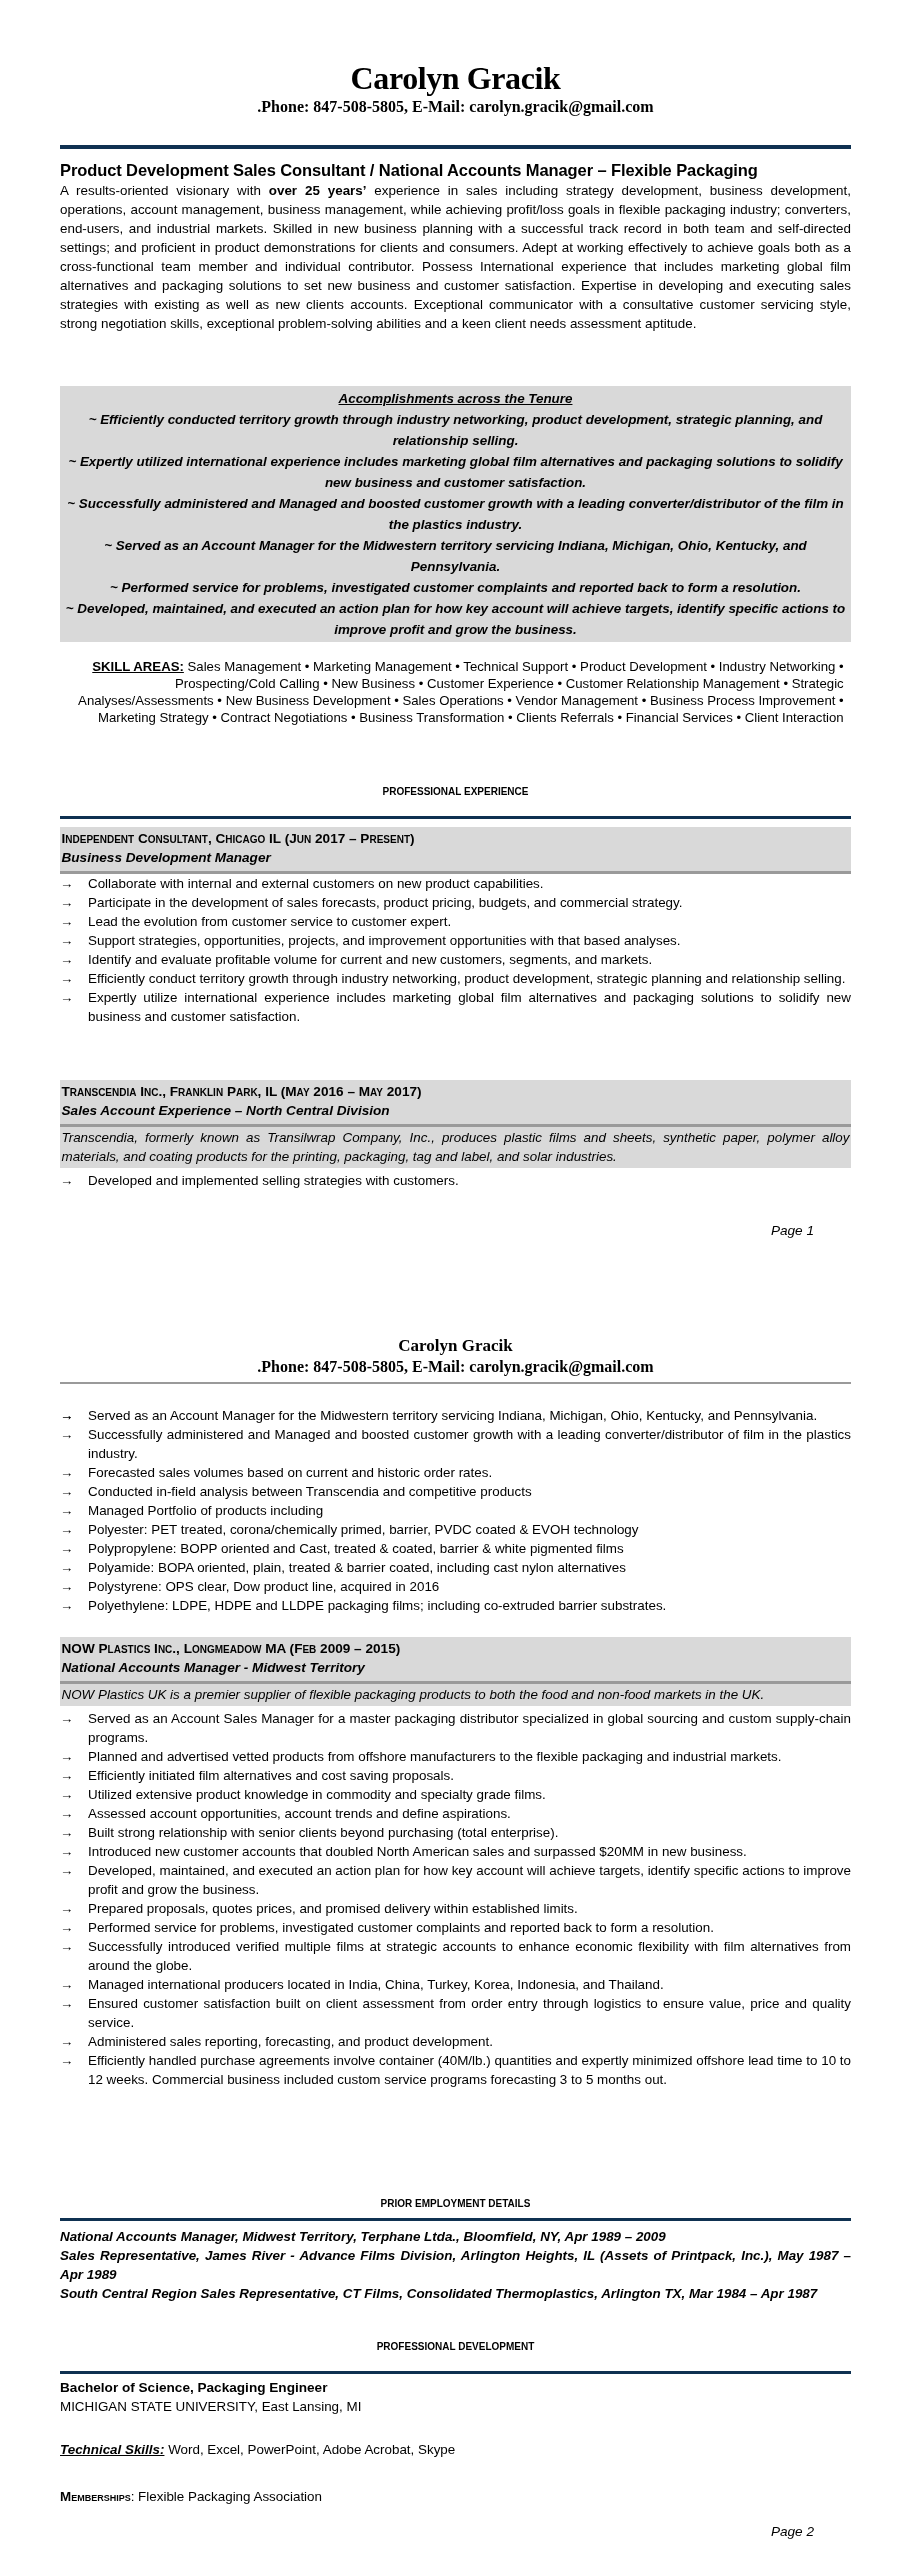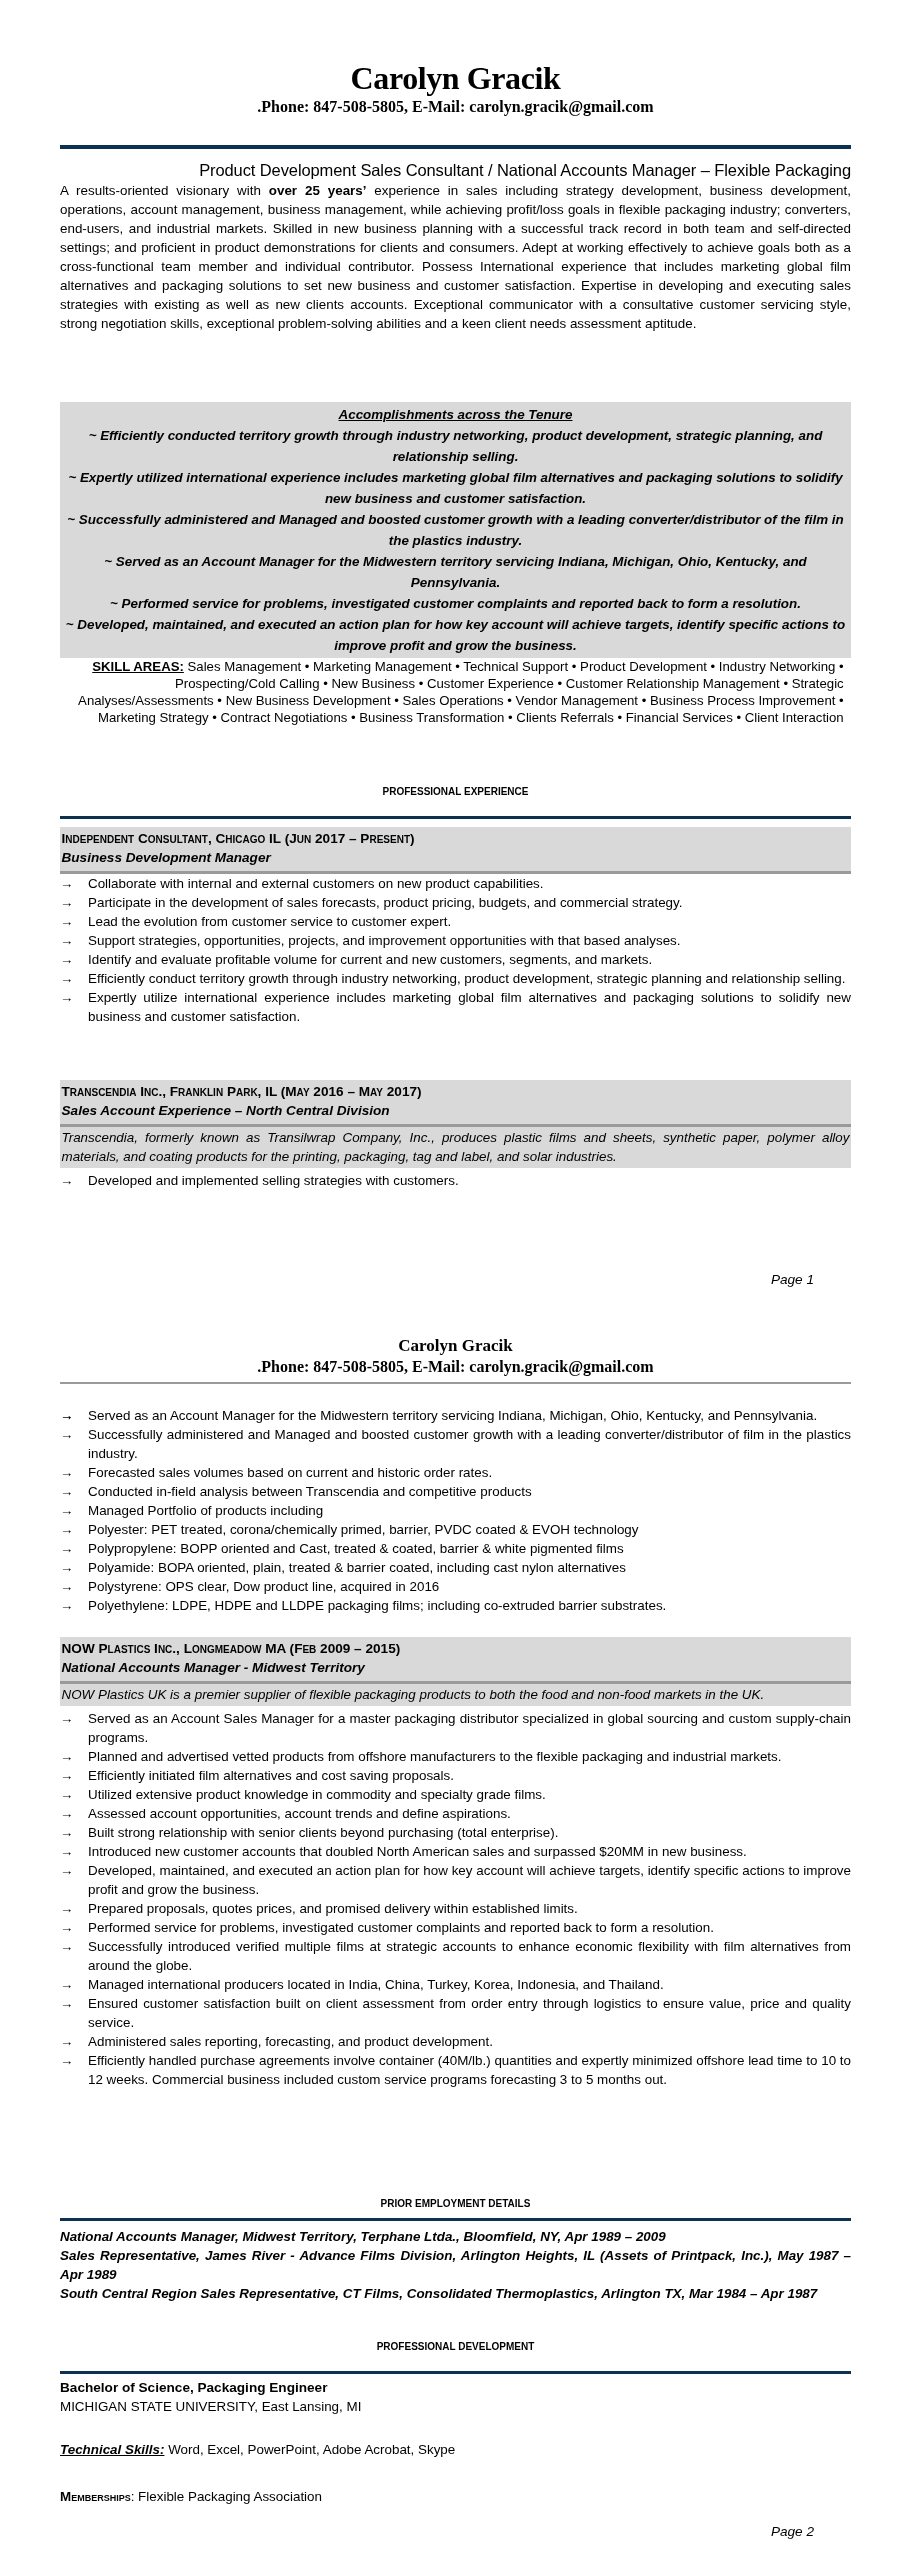--- a/index.html
+++ b/index.html
@@ -5,24 +5,24 @@
   html, body { margin: 0; padding: 0; background: #ffffff; }
   body { width: 911px; height: 2576px; position: relative; overflow: hidden;
          font-family: "Liberation Sans", sans-serif; color: #000; }
   .page { position: absolute; left: 0; width: 874px; }
   .content { position: absolute; left: 60px; width: 791px; }
   .serif { font-family: "Liberation Serif", serif; font-weight: bold; text-align: center; }
   .name-big { font-size: 32px; line-height: 38px; letter-spacing: -0.4px; }
   .addr { font-size: 16px; line-height: 20.6px; }
   .rule-navy { height: 3.7px; background: #0f3151; }
   .rule-gray { height: 2.9px; background: #9a9a9a; }
-  .title { font-weight: normal; font-size: 16.5px; line-height: 22px; text-align: right; letter-spacing: -0.1px; }
+  .title { font-weight: bold; font-size: 16.5px; line-height: 22px; text-align: left; letter-spacing: -0.1px; }
   .para { font-size: 13.4px; line-height: 19px; text-align: justify; }
   .shade { background: #d9d9d9; }
-  .accom { padding: 1.5px 0 2.9px; text-align: center; font-style: italic; font-weight: bold; font-size: 13.4px; line-height: 21px; margin-top: 16px; }
+  .accom { padding: 1.5px 0 2.9px; text-align: center; font-style: italic; font-weight: bold; font-size: 13.4px; line-height: 21px; }
   .accom .head { text-decoration: underline; }
   .skills { text-align: right; font-size: 13.2px; line-height: 17px; }
   .skills .lab { font-weight: bold; text-decoration: underline; }
   .sec-head { text-align: center; font-weight: bold; font-size: 10px; line-height: 19px; }
   .job-head { padding: 1.5px 1.5px 0; }
   .job-company { font-weight: bold; font-size: 13.6px; line-height: 19px; font-variant: small-caps; }
   .job-role { font-weight: bold; font-style: italic; font-size: 13.6px; line-height: 19px; padding-bottom: 4.4px; }
   .job-desc { font-style: italic; font-size: 13.4px; line-height: 19px; padding: 1.5px 1.5px 2.2px; text-align: justify; }
   ul.arrows { list-style: none; margin: 0; padding: 0; }
   ul.arrows li { position: relative; padding-left: 28px; font-size: 13.4px; line-height: 19px; text-align: justify; }
@@ -90,21 +90,21 @@
       <div class="job-company">Transcendia Inc., Franklin Park, IL (May 2016 – May 2017)</div>
       <div class="job-role">Sales Account Experience – North Central Division</div>
     </div>
     <div class="rule-gray"></div>
     <div class="shade job-desc">Transcendia, formerly known as Transilwrap Company, Inc., produces plastic films and sheets, synthetic paper, polymer alloy materials, and coating products for the printing, packaging, tag and label, and solar industries.</div>
     <ul class="arrows" style="margin-top:2.2px;">
       <li><span class="arr">→</span><span>Developed and implemented selling strategies with customers.</span></li>
     </ul>
   </div>
 
-  <div class="page-num" style="top:1272px;">Page 1</div>
+  <div class="page-num" style="top:1223px;">Page 1</div>
 </div>
 
 <div class="page" style="top:1288px;height:1288px;">
 
   <div class="content" style="top:48px;">
     <div class="serif addr" style="font-size:17px;">Carolyn Gracik</div>
     <div class="serif addr">.Phone: 847-508-5805, E-Mail: carolyn.gracik@gmail.com</div>
   </div>
   <div class="content rule-gray" style="top:94px;height:2.2px;"></div>
 

